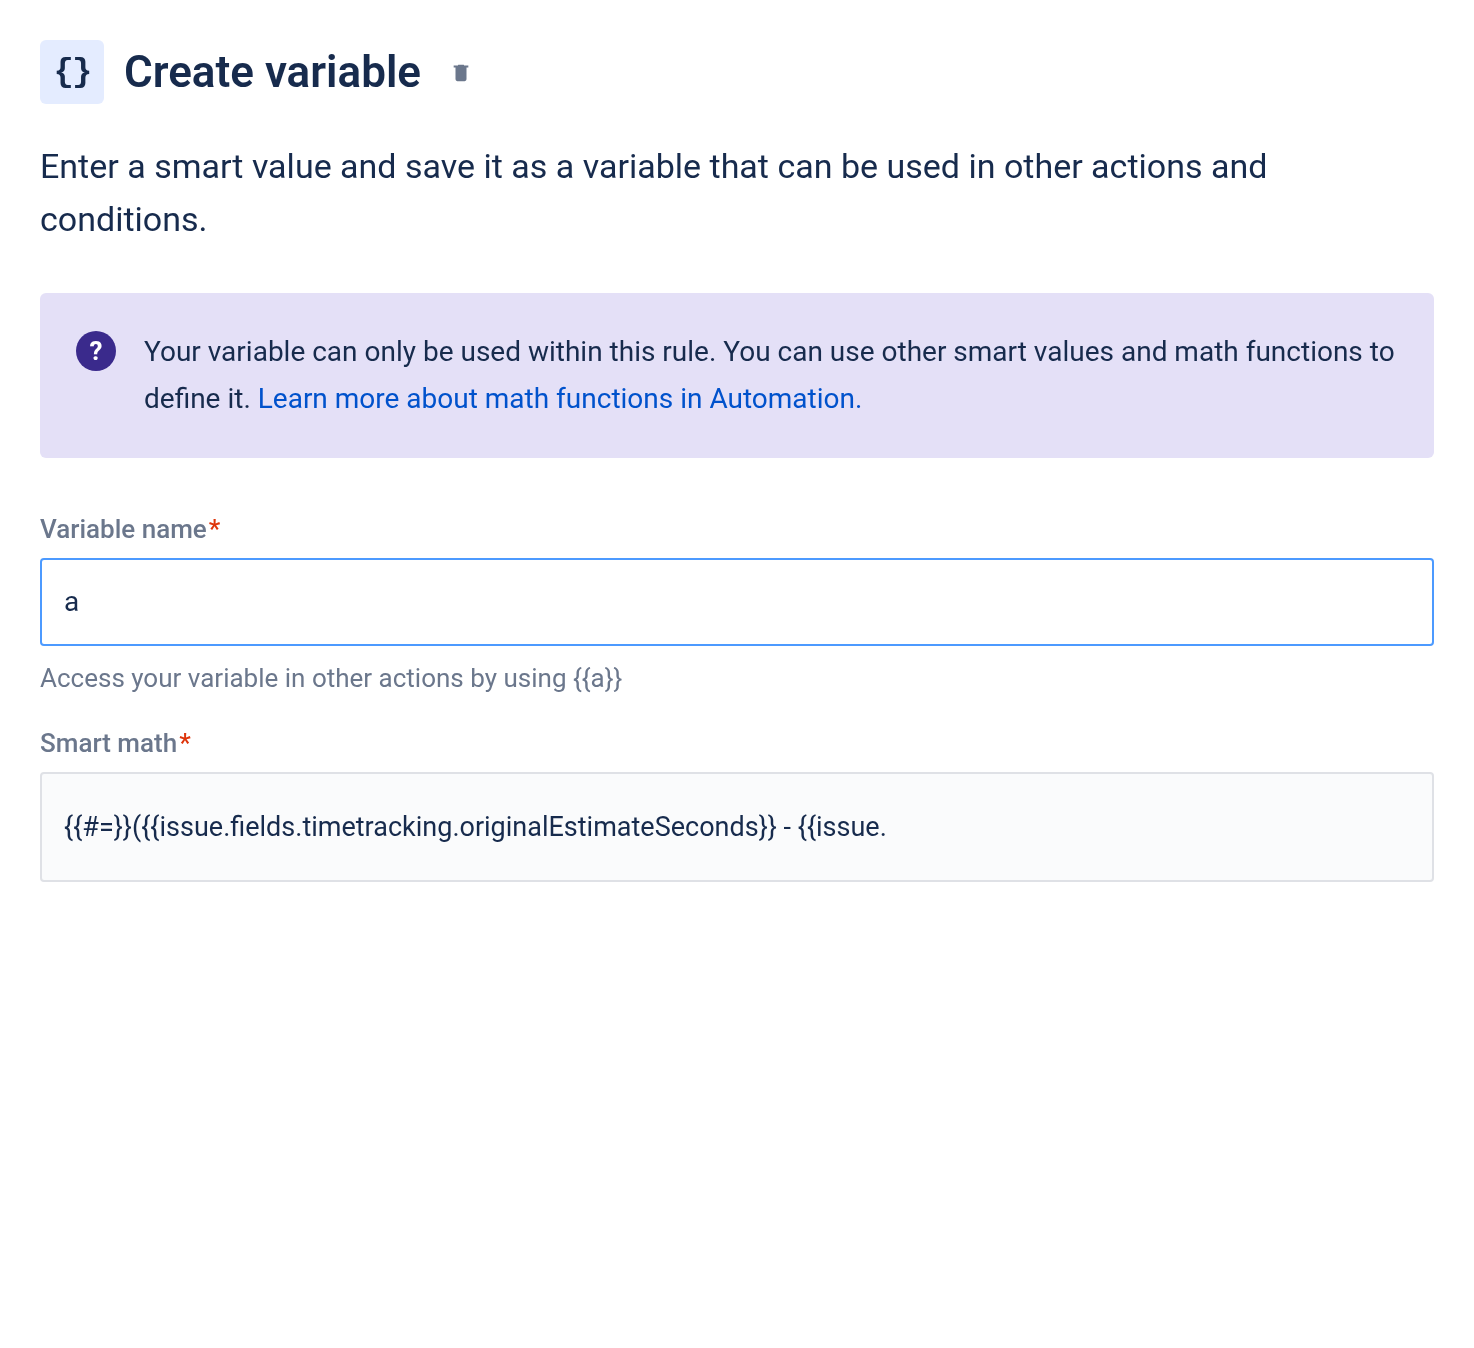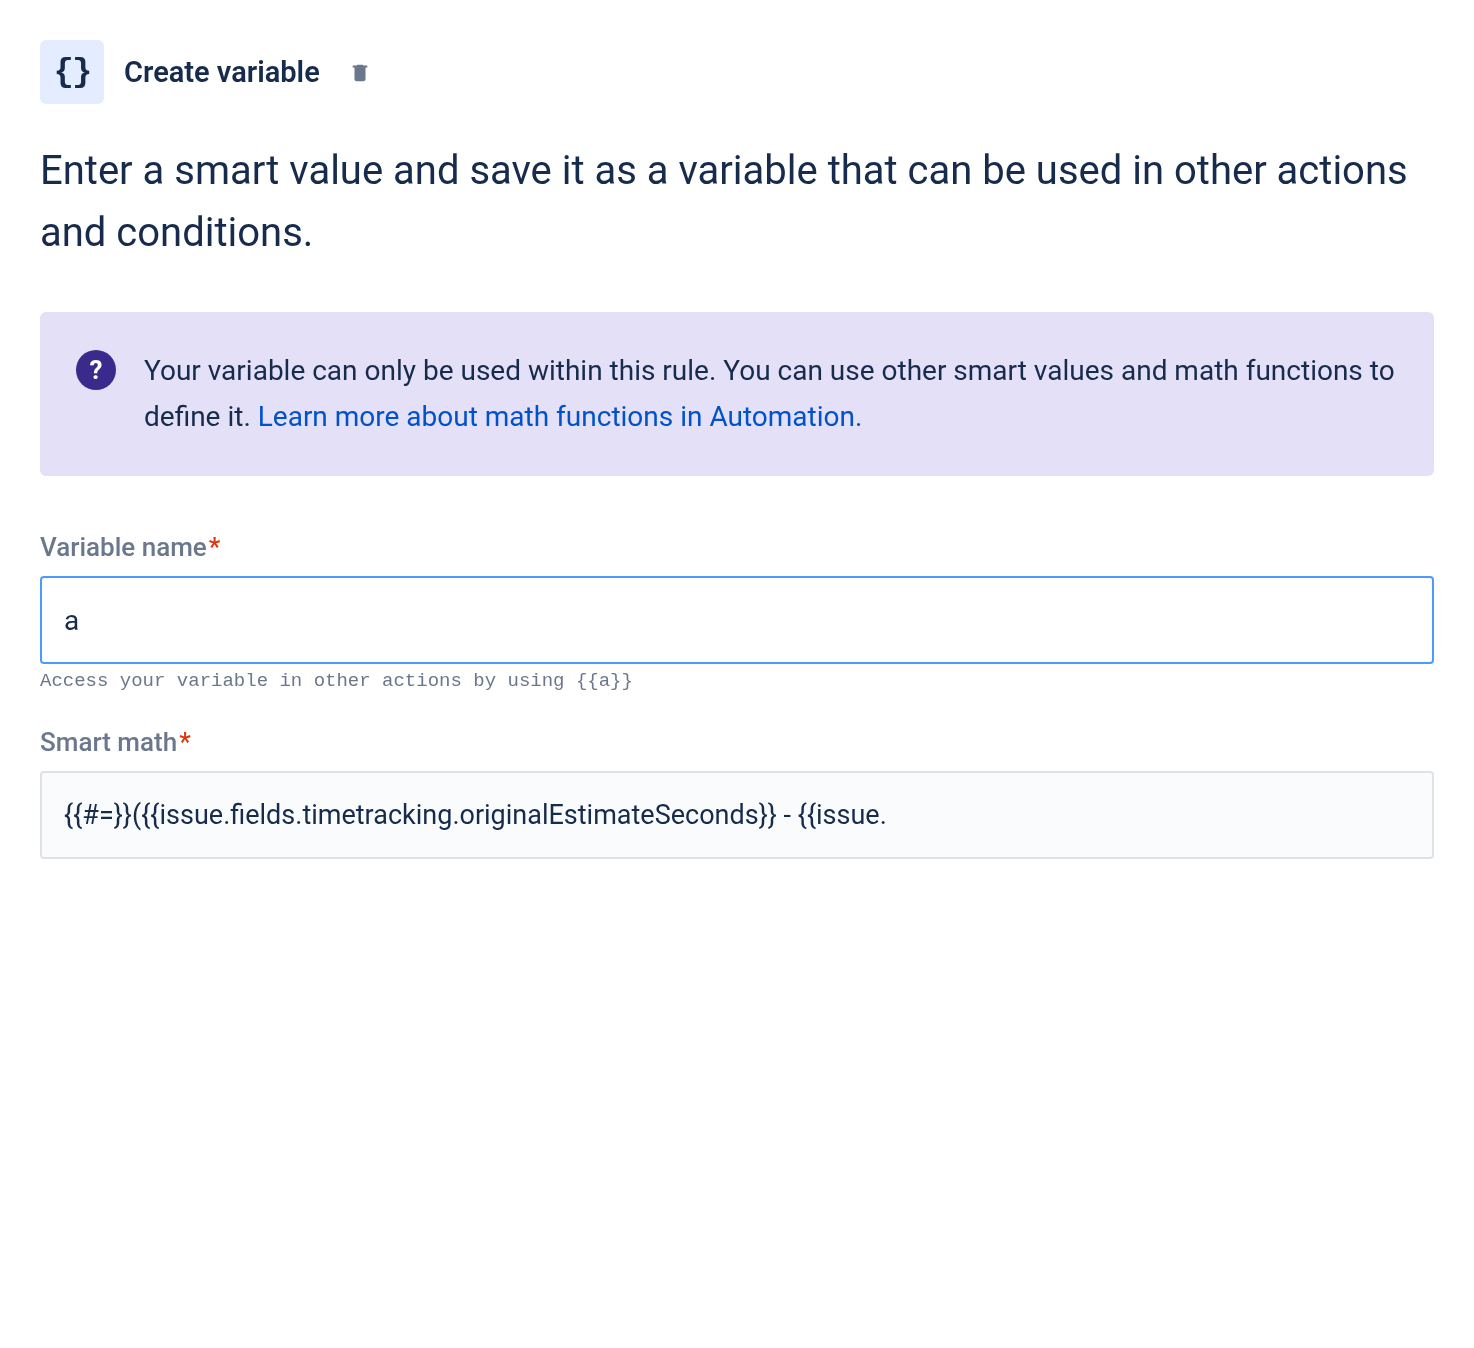--- a/index.html
+++ b/index.html
@@ -28,40 +28,40 @@
       display: flex;
       align-items: center;
       justify-content: center;
       font-size: 34px;
       font-weight: 700;
       color: #172b4d;
       font-family: "Courier New", monospace;
       letter-spacing: -2px;
     }
     .header-title {
-      font-size: 29px;
+      font-size: 44px;
       font-weight: 600;
       color: #172b4d;
     }
     .trash-icon {
       width: 24px;
       height: 24px;
       display: inline-flex;
       align-items: center;
       justify-content: center;
       cursor: pointer;
       margin-left: 8px;
     }
     .trash-icon svg {
       width: 22px;
       height: 22px;
       fill: #6b778c;
     }
     .description {
-      font-size: 40px;
+      font-size: 34px;
       color: #172b4d;
       line-height: 1.55;
       margin-bottom: 48px;
     }
     .info-panel {
       background: #e4e0f7;
       border-radius: 6px;
       padding: 36px 36px;
       display: flex;
       gap: 28px;
@@ -113,32 +113,31 @@
       padding: 0 22px;
       font-size: 28px;
       color: #172b4d;
       background: #ffffff;
       outline: none;
       font-family: inherit;
     }
     .text-input.secondary {
       border: 2px solid #dfe1e6;
       background: #fafbfc;
-      height: 88px;
+      height: 110px;
       font-size: 27px;
       white-space: nowrap;
       overflow: hidden;
       text-overflow: clip;
     }
     .helper-text {
-      font-size: 19px;
+      font-size: 26px;
       color: #6b778c;
-      margin-top: 4px;
+      margin-top: 14px;
       line-height: 1.4;
-      font-family: Liberation Mono, monospace;
     }
     .helper-link {
       color: #0052cc;
       text-decoration: none;
       cursor: pointer;
     }
     .button-row {
       display: flex;
       justify-content: flex-end;
       gap: 8px;

